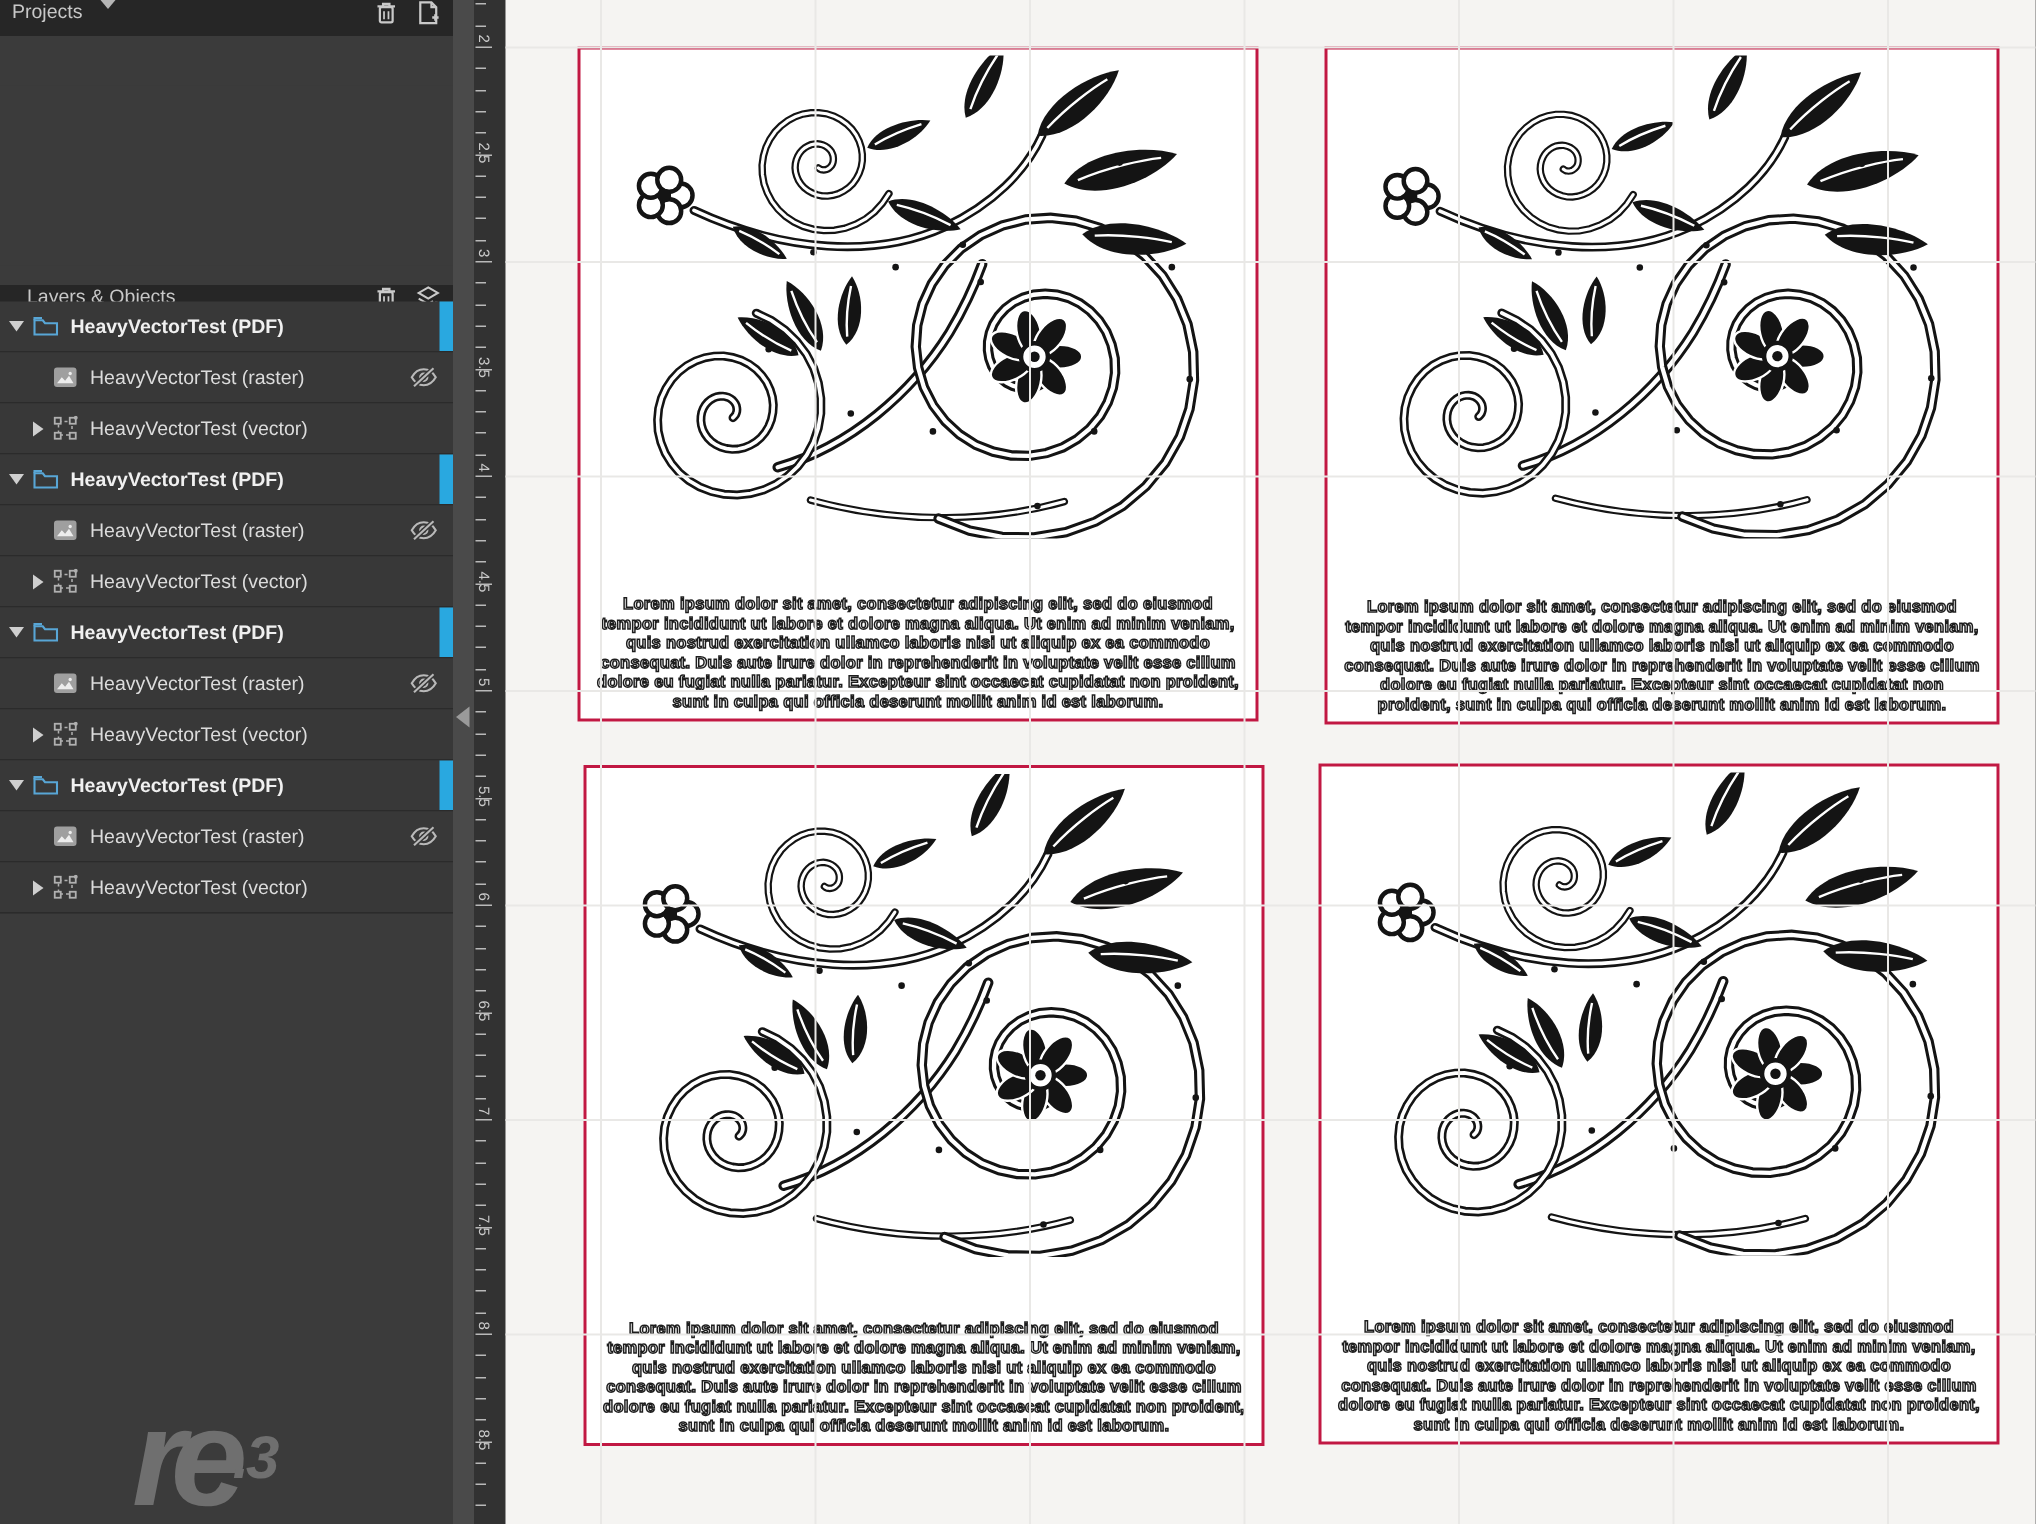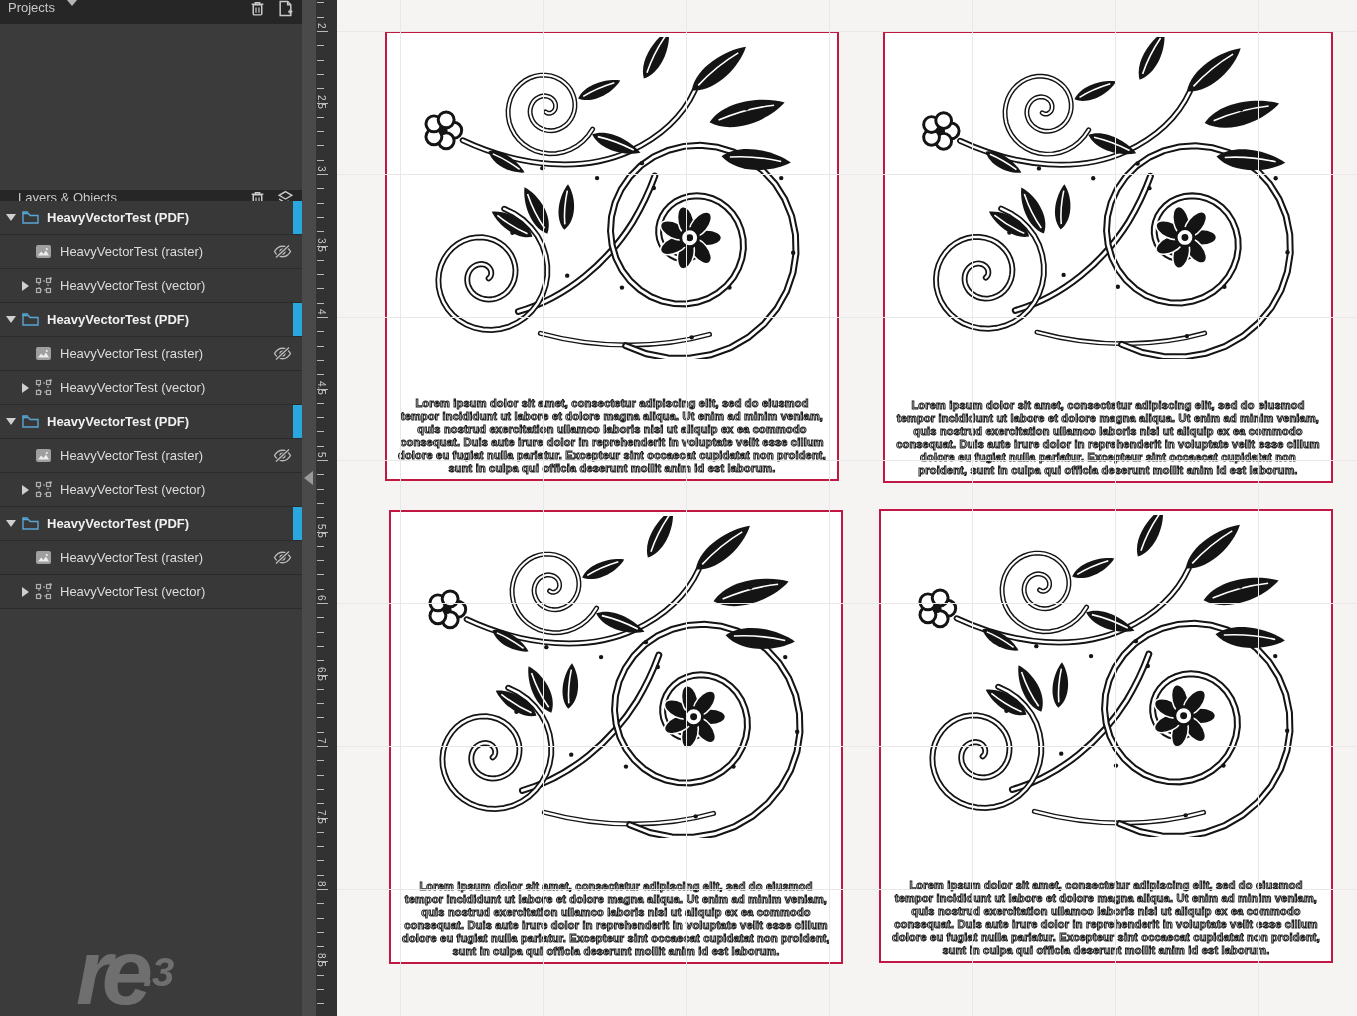--- a/index.html
+++ b/index.html
@@ -35,21 +35,21 @@
               border-top:7px solid #cfcfcf; margin:0 6px 0 6px; }
   .tri-right { width:0; height:0; border-top:5px solid transparent; border-bottom:5px solid transparent;
                border-left:7px solid #cfcfcf; margin:0 6px 0 22px; }
   .row-icon { width:17px; height:17px; margin-right:8px; flex:0 0 auto; }
   .row-icon svg { width:100%; height:100%; }
   .indent-noexp { margin-left:35px; }
   .color-tag { position:absolute; right:0; top:0; width:9px; height:33px; }
   .eye { position:absolute; right:10px; top:8px; width:19px; height:17px; cursor:pointer; }
   .eye svg { width:100%; height:100%; }
 
-  .logo { position:absolute; left:76px; bottom:4px; color:#6f6f6f; font-style:italic;
+  .logo { position:absolute; left:88px; bottom:4px; color:#6f6f6f; font-style:italic;
           font-weight:800; user-select:none; }
   .logo .main { font-size:92px; letter-spacing:-10px; line-height:80px; }
   .logo .sub { font-size:40px; letter-spacing:-2px; vertical-align:18px; }
 
   
   .gutter { position:absolute; left:302px; top:0; width:14px; height:1016px; background:#4a4a4a; }
   .collapse-arrow { position:absolute; left:2px; top:471px; width:0; height:0;
                     border-top:7px solid transparent; border-bottom:7px solid transparent;
                     border-right:9px solid #9a9a9a; cursor:pointer; }
   .ruler { position:absolute; left:316px; top:0; width:21px; height:1016px; background:#323232; }

